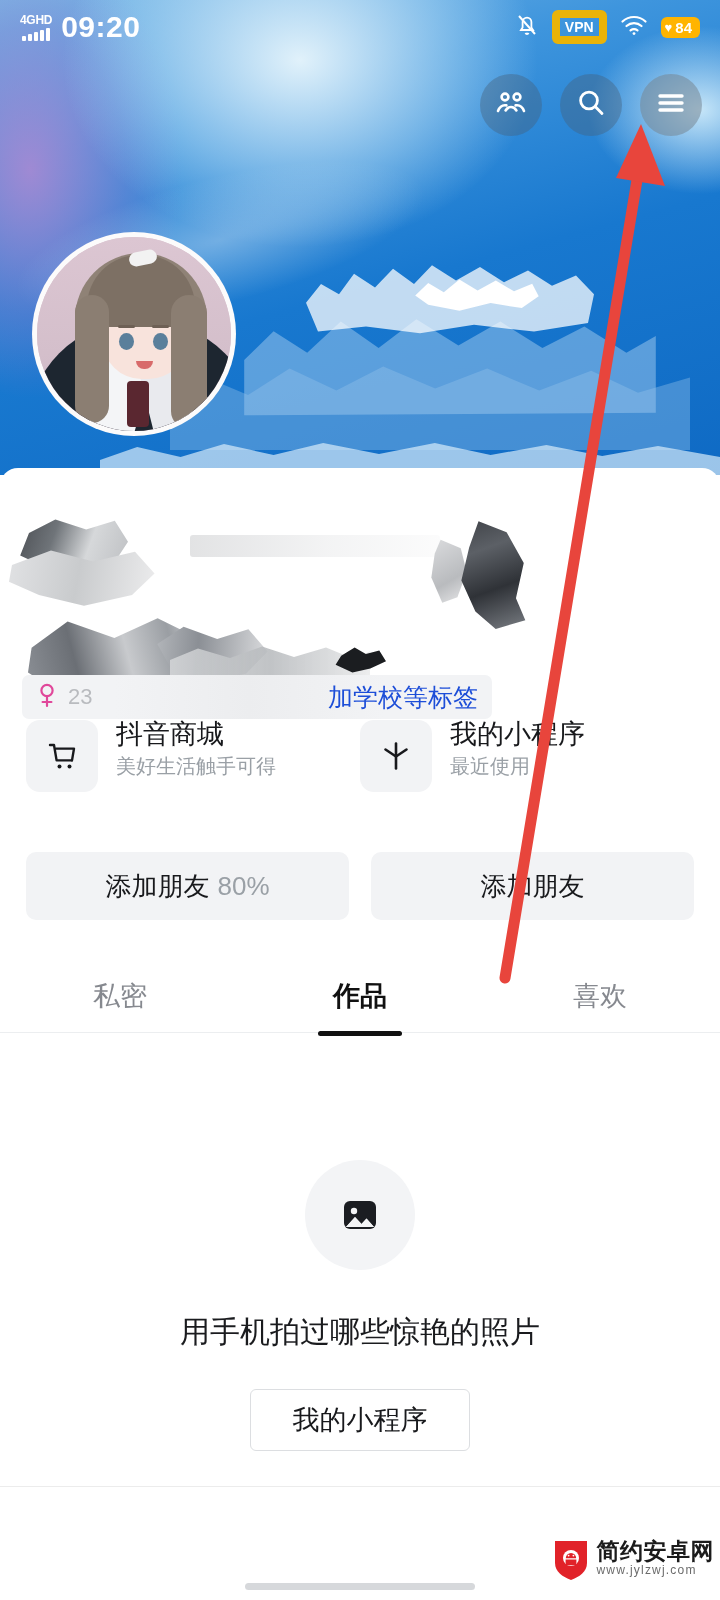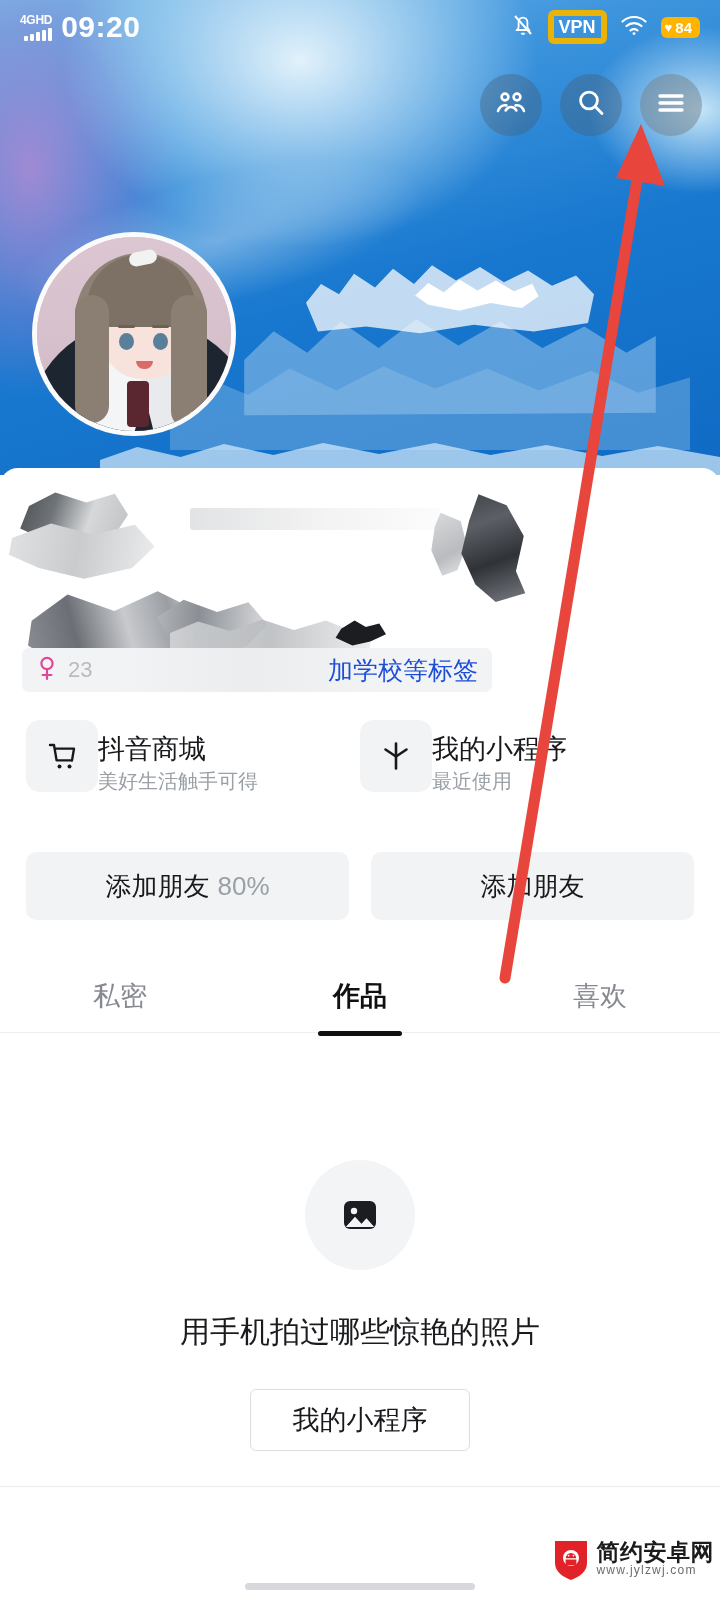--- a/index.html
+++ b/index.html
@@ -57,32 +57,32 @@
     clip-path: polygon(4% 56%,14% 26%,26% 48%,38% 18%,52% 44%,66% 20%,80% 46%,94% 28%,99% 58%,86% 86%,62% 74%,38% 92%,14% 78%);
   }
 
   
   .statusbar {
     position: absolute; left: 0; top: 0; width: 720px; height: 54px;
     display: flex; align-items: center; justify-content: space-between;
     padding: 0 20px; color: #fff; z-index: 40;
   }
   .sb-left { display: flex; align-items: center; gap: 9px; }
-  .net-stack { display: flex; flex-direction: column; align-items: flex-end; line-height: 1; }
+  .net-stack { display: flex; flex-direction: column; align-items: center; line-height: 1; }
   .net-label { font-size: 12px; font-weight: bold; letter-spacing: -0.3px; }
   .bars { display: flex; align-items: flex-end; gap: 2px; height: 13px; margin-top: 2px; }
   .bars i { display:block; width: 4px; background: #fff; border-radius: 1px; }
   .bars i:nth-child(1){height:5px} .bars i:nth-child(2){height:7px}
   .bars i:nth-child(3){height:9px} .bars i:nth-child(4){height:11px}
   .bars i:nth-child(5){height:13px}
   .clock { font-size: 30px; font-weight: bold; letter-spacing: 0.5px; }
   .sb-right { display: flex; align-items: center; gap: 13px; }
   .vpn-box {
-    border: 6px solid #eab308; border-radius: 6px; padding: 1px 5px;
-    font-size: 18px; font-weight: bold; line-height: 1.15;
+    border: 8px solid #eab308; border-radius: 6px; padding: 1px 5px;
+    font-size: 14px; font-weight: bold; line-height: 1.15;
   }
   .batt {
     background: #FFB400; color: #fff; border-radius: 6px;
     font-size: 15px; font-weight: bold; padding: 2px 8px 2px 4px;
     display: flex; align-items: center; gap: 3px;
   }
   .heart { font-size: 13px; }
 
   
   .cover-actions {
@@ -131,21 +131,21 @@
   .av-mouth { position:absolute; left:99px; top:124px; width:17px; height:8px; background:#d86a6a; border-radius:0 0 9px 9px; }
   .av-bow { position:absolute; left:92px; top:14px; width:28px; height:14px; background:#f2f2f2; border-radius:8px; transform: rotate(-12deg); }
 
   
   .sheet {
     position: absolute; left: 0; top: 468px; width: 720px; height: 1132px;
     background: #fff; border-radius: 18px 18px 0 0; z-index: 20;
   }
 
   
-  .censor-zone { position: relative; height: 200px; }
+  .censor-zone { position: relative; height: 200px; margin-top: 27px; }
   .scribble { position: absolute; filter: blur(0.3px); }
   .sc1 { left: 18px; top: 22px; width: 110px; height: 62px;
          background: linear-gradient(110deg,#4a4d52 0%,#6f7479 32%,#d6d8da 62%,#bcbec1 100%);
          clip-path: polygon(10% 26%,34% 4%,62% 20%,88% 6%,100% 40%,86% 78%,56% 96%,26% 82%,2% 62%); }
   .sc2 { left: 6px; top: 52px; width: 150px; height: 60px;
          background: linear-gradient(100deg,#e2e3e5 0%,#c9cbcd 48%,#ededee 100%);
          clip-path: polygon(4% 30%,30% 6%,58% 24%,86% 8%,99% 44%,84% 80%,52% 98%,22% 80%,2% 58%); }
   .sc3 { left: 28px; top: 120px; width: 180px; height: 82px;
          background: linear-gradient(75deg,#8c9096 0%,#6b6f75 28%,#c8cacd 55%,#9a9ea3 78%,#e0e1e3 100%);
          clip-path: polygon(2% 40%,22% 8%,48% 28%,72% 4%,96% 30%,100% 66%,76% 92%,46% 78%,20% 98%,0% 70%); }
@@ -180,21 +180,21 @@
   .tag-fade {
     position:absolute; left: 92px; top:0; width: 270px; height: 44px;
     background: linear-gradient(90deg, rgba(242,243,245,0.1), rgba(235,236,238,0.85) 50%, rgba(242,243,245,0.2));
   }
 
   
   .entry-row {
     position: absolute; left: 0; top: 720px; width: 720px;
     display: flex; padding: 0 26px; gap: 0; z-index: 22;
   }
-  .entry { display: flex; align-items: flex-end; width: 50%; }
+  .entry { display: flex; align-items: flex-start; gap: 18px; width: 50%; }
   .entry-ico {
     width: 72px; height: 72px; border-radius: 14px; background: #f2f3f5;
     display: flex; align-items: center; justify-content: center; flex: 0 0 auto;
   }
   .entry-txt { display: flex; flex-direction: column; gap: 5px; }
   .entry-title { font-size: 27px; color: #18191c; line-height: 1.1; }
   .entry-sub { font-size: 20px; color: #9aa0a6; line-height: 1.1; }
 
   
   .btn-row {
@@ -268,21 +268,21 @@
     width: 230px; height: 7px; background: #d6d8db; border-radius: 4px; z-index: 33;
   }
 
   
   .watermark {
     position: absolute; right: 6px; bottom: 20px; display: flex; align-items: center;
     gap: 7px; z-index: 36;
   }
   .wm-logo { width: 38px; height: 44px; flex: 0 0 auto; }
   .wm-txt { display: flex; flex-direction: column; line-height: 1.05; }
-  .wm-name { font-size: 23px; font-weight: bold; color: #1b1b1b; letter-spacing: 0.5px; }
+  .wm-name { font-size: 23px; font-weight: bold; color: #1b1b1b; letter-spacing: 0.5px; font-family: Liberation Serif, serif; }
   .wm-url { font-size: 12px; color: #6b6b6b; letter-spacing: 1.2px; }
 
   
   .annot { position: absolute; inset: 0; z-index: 45; pointer-events: none; }
 </style>
 </head>
 <body>
 
 <div id="app">
 

